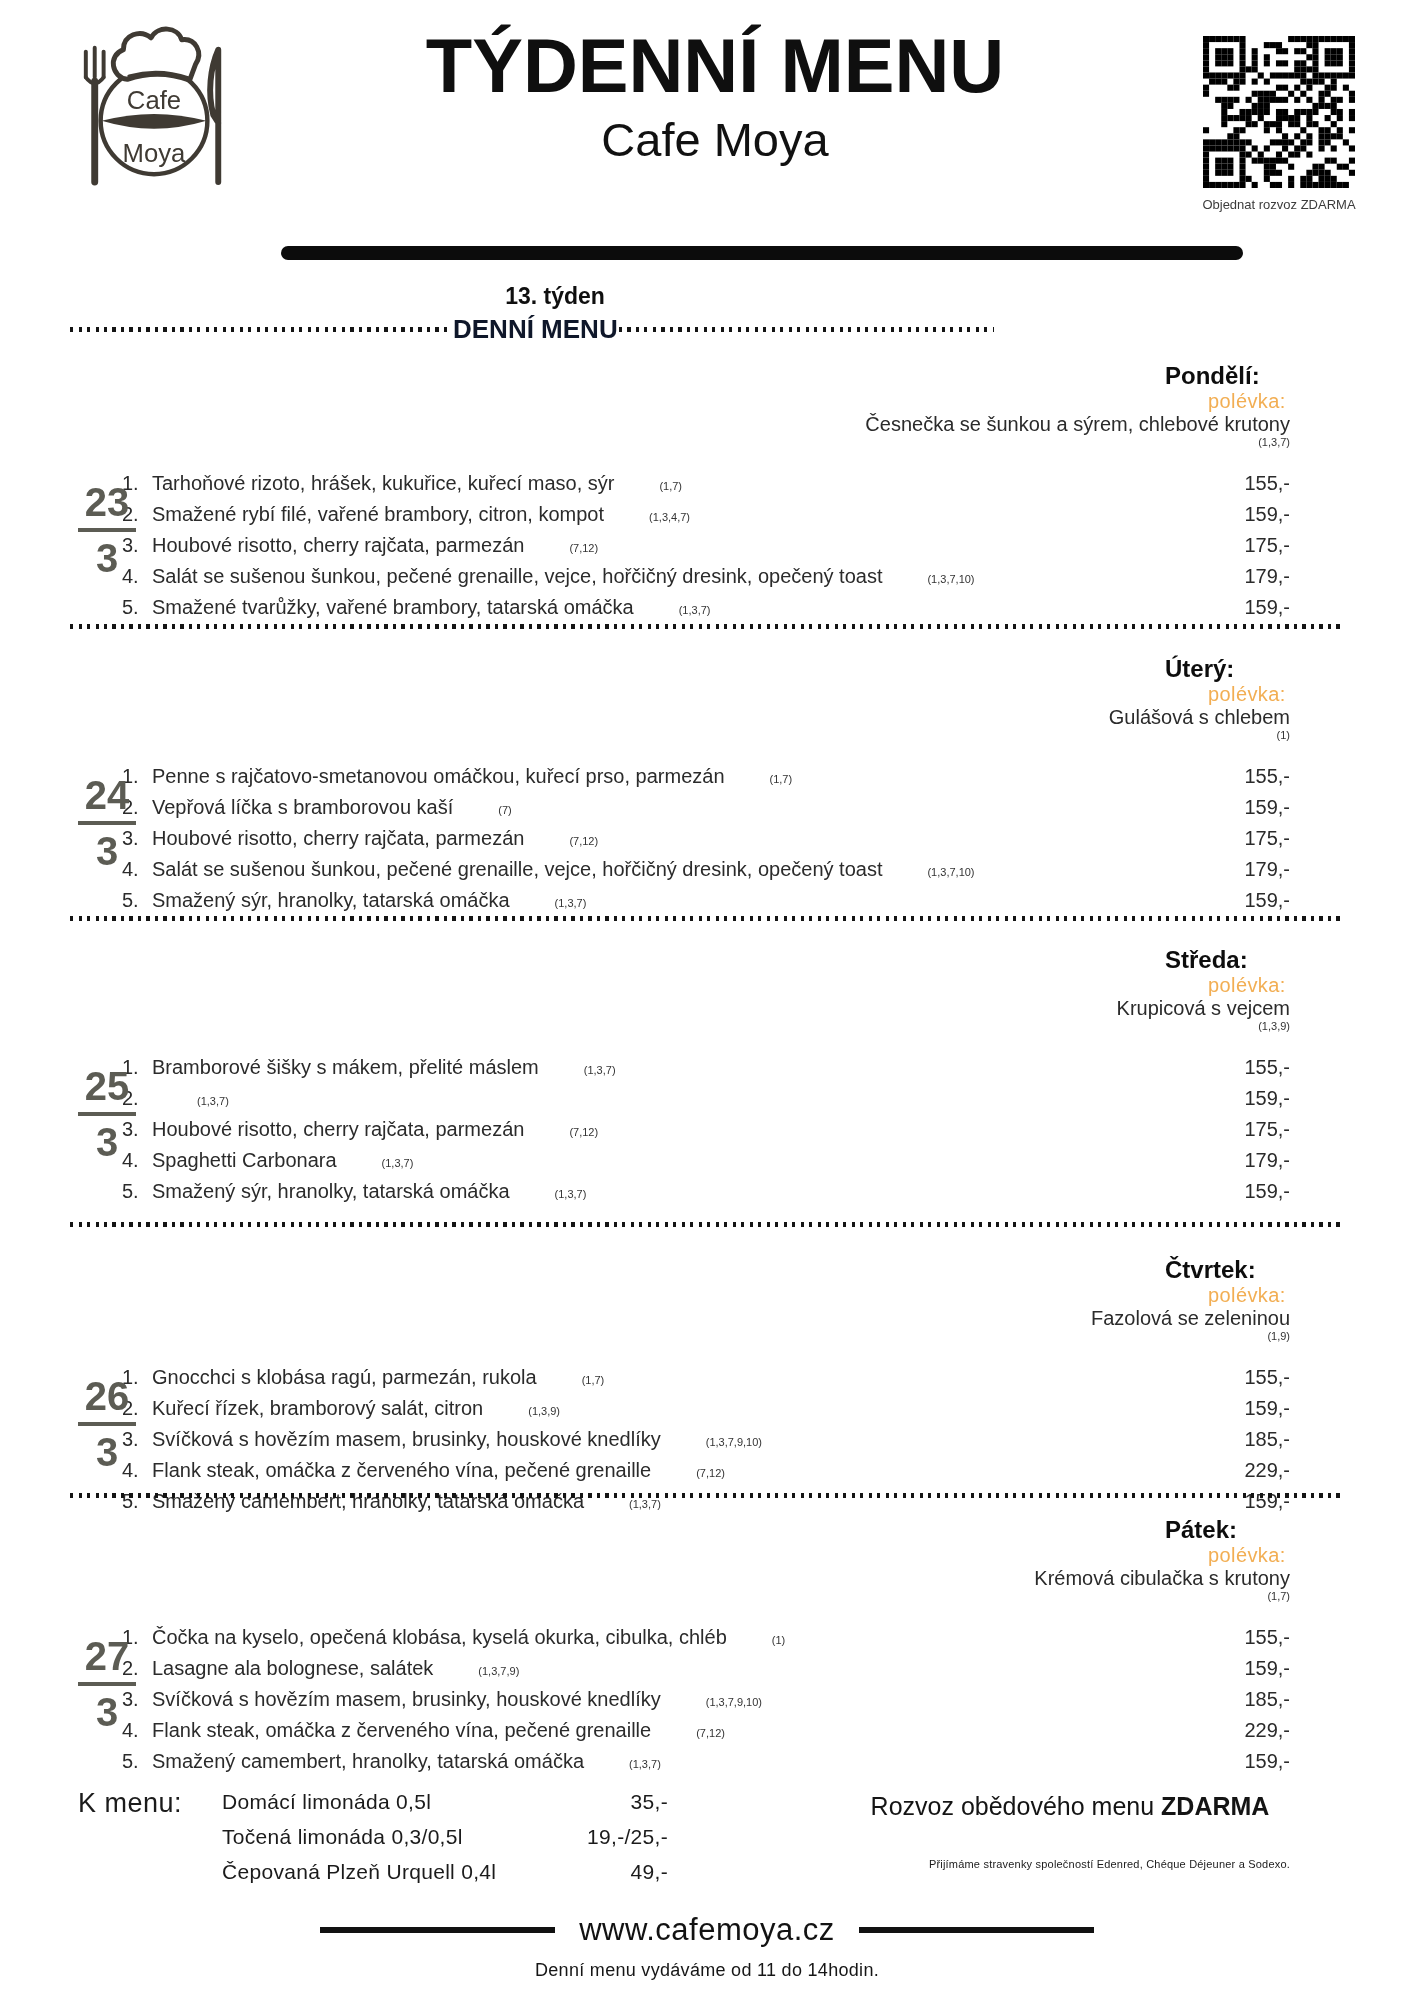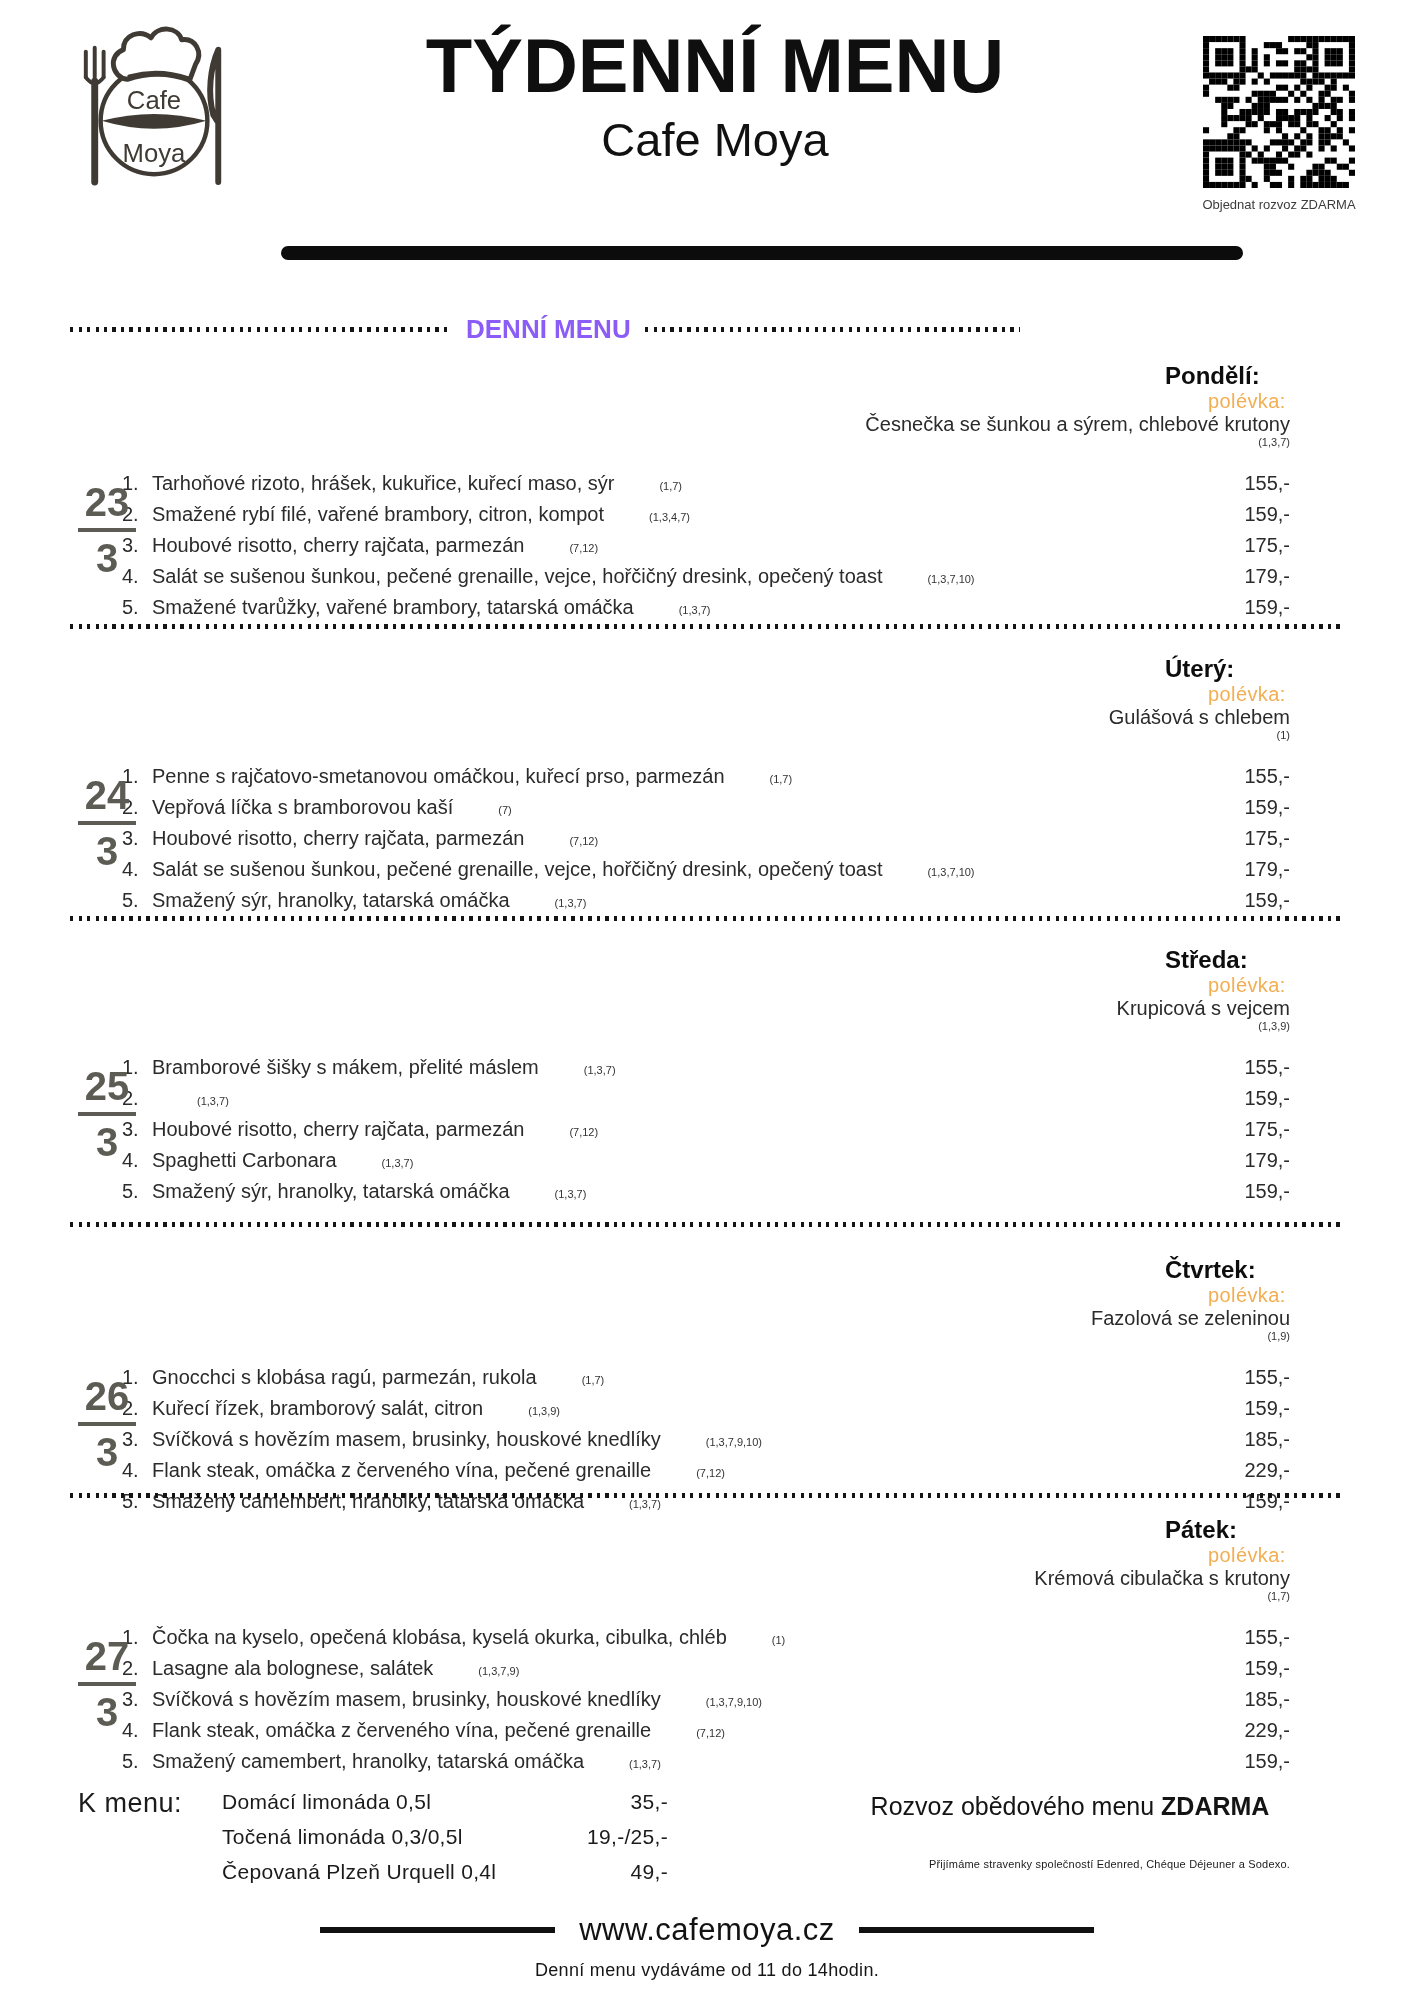--- a/index.html
+++ b/index.html
@@ -15,21 +15,21 @@
   .qr-box{display:inline-block;line-height:0;}
   .qr-caption{font-size:13px;color:#3c3c3c;margin-top:5px;}
   .bar{position:absolute;left:281px;top:246px;width:962px;height:14px;background:#0c0c0c;border-radius:8px;}
 
   .week{position:absolute;left:70px;top:283px;width:970px;text-align:center;
         font-size:23px;font-weight:700;color:#0f0f0f;}
   .menu-head-row{position:absolute;left:70px;top:314px;width:1275px;display:flex;align-items:center;}
   .dotline{height:5px;background:repeating-linear-gradient(90deg,#141414 0 3px,transparent 3px 8.5px);}
   .seg1{width:382px;}
   .seg2{width:375px;}
-  .menu-head-label{font-size:26px;font-weight:700;color:#8b5cf6;margin:0 14px;white-space:nowrap;}
+  .menu-head-label{font-size:26px;font-weight:700;color:#0f172a;margin:0 1px;white-space:nowrap;}
 
   
   .divider{position:absolute;left:70px;width:1275px;height:5px;}
   .d1{top:624px;} .d2{top:916px;} .d3{top:1222px;} .d4{top:1493px;}
 
   
   .day-sec{position:absolute;left:70px;width:1220px;}
   #days .day-sec:nth-of-type(1){top:362px;}
   #days .day-sec:nth-of-type(2){top:655px;}
   #days .day-sec:nth-of-type(3){top:946px;}
@@ -422,20 +422,21 @@
           <rect x="120" y="144" width="6" height="6"></rect>
           <rect x="126" y="144" width="6" height="6"></rect>
           <rect x="132" y="144" width="6" height="6"></rect>
           <rect x="138" y="144" width="6" height="6"></rect>
         </svg></div>
     <div class="qr-caption">Objednat rozvoz ZDARMA</div>
   </div>
 
   <div class="bar"></div>
 
+  <div class="week">13. týden</div>
 
   <div class="menu-head-row">
     <div class="dotline seg1"></div>
     <div class="menu-head-label">DENNÍ MENU</div>
     <div class="dotline seg2"></div>
   </div>
 
   <div id="days">
 
       <div class="day-sec">

